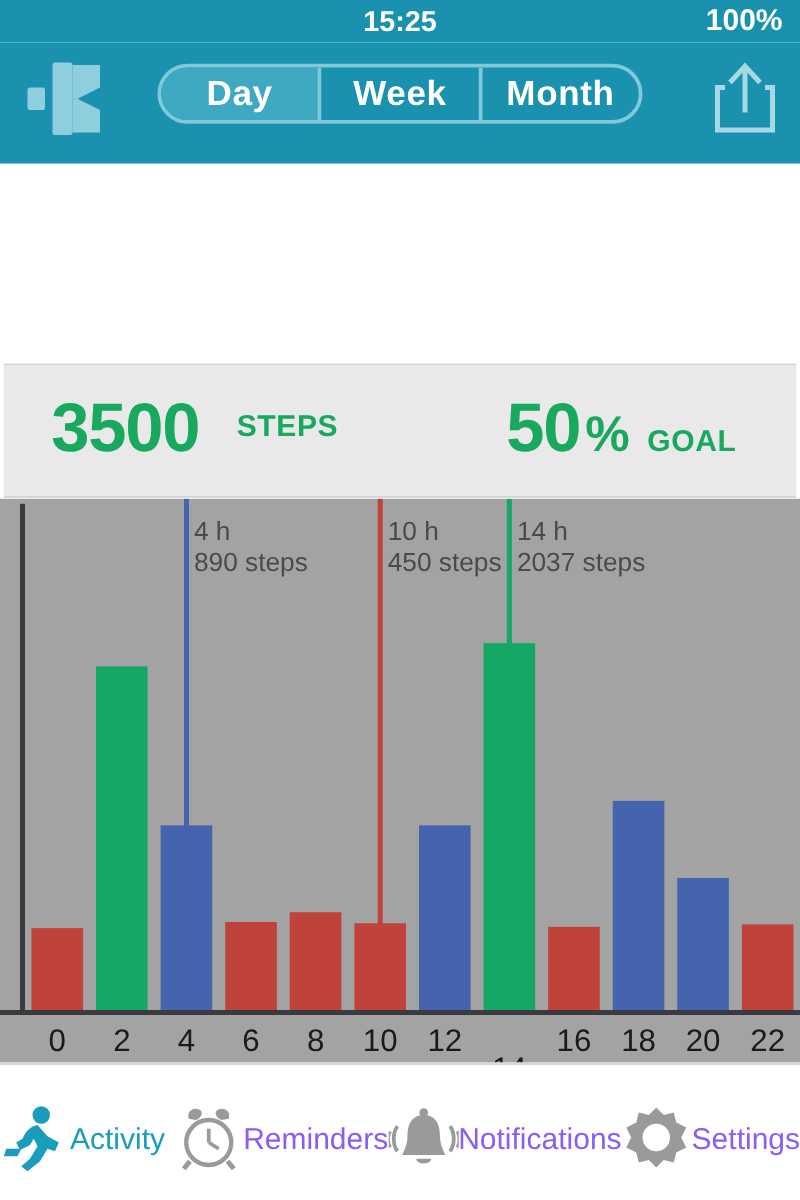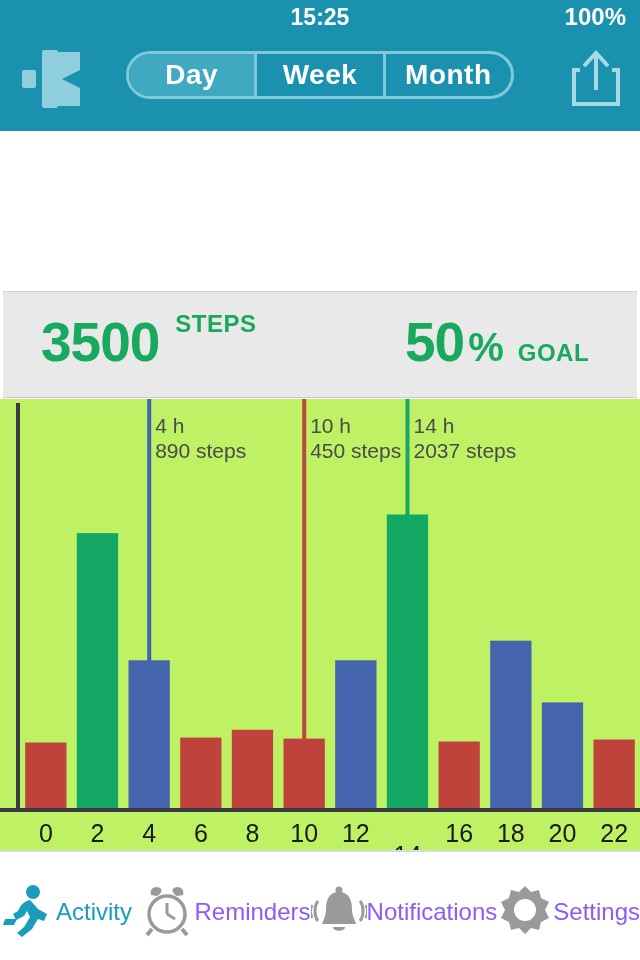--- a/index.html
+++ b/index.html
@@ -139,22 +139,22 @@
     width: 634px; height: 107px;
     background: #E9E9E9;
     border-top: 1px solid #d2d2d2;
     border-bottom: 1px solid #c9c9c9;
     box-sizing: border-box;
   }
   #steps-group {
     position: absolute;
     left: 38px; top: 18px;
     display: flex;
-    align-items: flex-start;
-    gap: 16px;
+    align-items: center;
+    gap: 30px;
   }
   #goal-group {
     position: absolute;
     left: 402px; top: 18px;
     display: flex;
     align-items: baseline;
     gap: 14px;
   }
   .stat-big {
     font-size: 55px;
@@ -173,21 +173,21 @@
     font-weight: bold;
     color: #18A95E;
     letter-spacing: 0.5px;
   }
 
   
   #chart-area {
     position: absolute;
     left: 0; top: 399px;
     width: 640px; height: 452px;
-    background: #bef264;
+    background: #a3a3a3;
   }
   #chart-svg {
     position: absolute;
     left: 0; top: 0;
   }
   .annotation {
     position: absolute;
     color: #4A4A4A;
     font-size: 21px;
     font-weight: normal;

